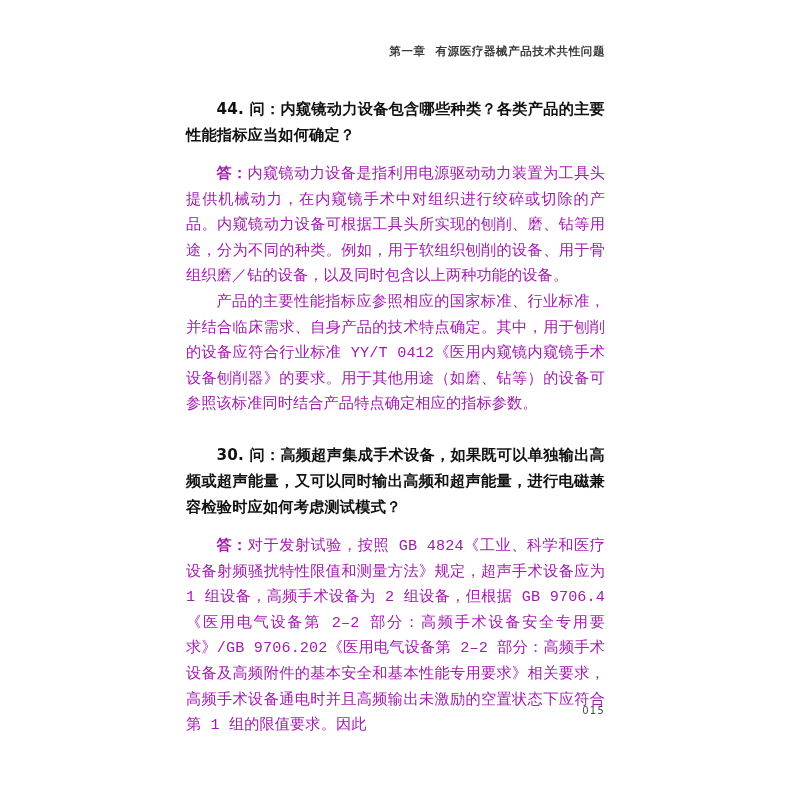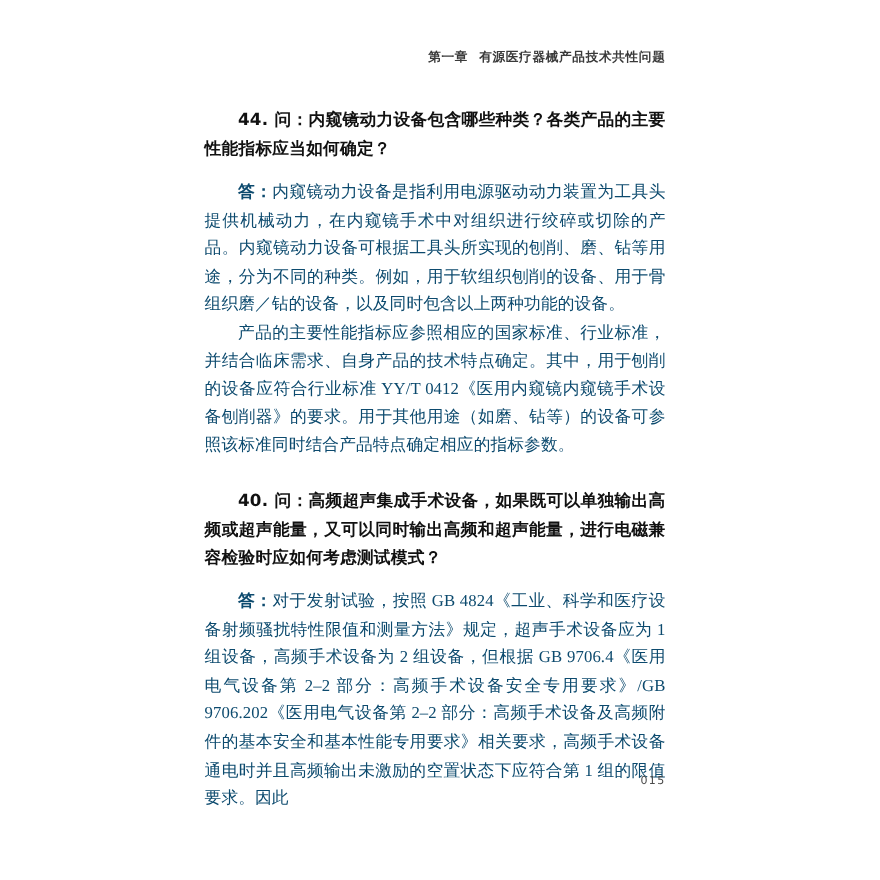--- a/index.html
+++ b/index.html
@@ -56,24 +56,24 @@
     line-height: 26px;
     color: #111111;
     text-align: justify;
     text-justify: inter-ideograph;
     text-indent: 2em;
     letter-spacing: 0.2px;
     margin: 0;
   }
 
   .para {
-    font-family: Liberation Serif, serif;
+    font-family: Liberation Mono, monospace;
     font-size: 15.2px;
     line-height: 25.6px;
-    color: #0c4a6e;
+    color: #a21caf;
     text-align: justify;
     text-justify: inter-ideograph;
     text-indent: 2em;
     letter-spacing: 0.1px;
     margin: 0;
   }
 
   .para .lead {
     font-weight: 700;
   }
@@ -108,21 +108,21 @@
     <p class="q-heading"><span>44.</span> <span>问：</span><span>内窥镜动力设备包含哪些种类？各类产品的主要性能指标应当如何确定？</span></p>
 
     <div class="gap-q-to-a"></div>
 
     <p class="para"><span class="lead">答：</span><span>内窥镜动力设备是指利用电源驱动动力装置为工具头提供机械动力，在内窥镜手术中对组织进行绞碎或切除的产品。内窥镜动力设备可根据工具头所实现的刨削、磨、钻等用途，分为不同的种类。例如，用于软组织刨削的设备、用于骨组织磨／钻的设备，以及同时包含以上两种功能的设备。</span></p>
 
     <p class="para">产品的主要性能指标应参照相应的国家标准、行业标准，并结合临床需求、自身产品的技术特点确定。其中，用于刨削的设备应符合行业标准 YY/T 0412《医用内窥镜内窥镜手术设备刨削器》的要求。用于其他用途（如磨、钻等）的设备可参照该标准同时结合产品特点确定相应的指标参数。</p>
 
     <div class="gap-block"></div>
 
-    <p class="q-heading"><span>40.</span> <span>问：</span><span>高频超声集成手术设备，如果既可以单独输出高频或超声能量，又可以同时输出高频和超声能量，进行电磁兼容检验时应如何考虑测试模式？</span></p>
+    <p class="q-heading"><span>30.</span> <span>问：</span><span>高频超声集成手术设备，如果既可以单独输出高频或超声能量，又可以同时输出高频和超声能量，进行电磁兼容检验时应如何考虑测试模式？</span></p>
 
     <div class="gap-q-to-a"></div>
 
     <p class="para"><span class="lead">答：</span><span>对于发射试验，按照 GB 4824《工业、科学和医疗设备射频骚扰特性限值和测量方法》规定，超声手术设备应为 1 组设备，高频手术设备为 2 组设备，但根据 GB 9706.4《医用电气设备第 2–2 部分：高频手术设备安全专用要求》/GB 9706.202《医用电气设备第 2–2 部分：高频手术设备及高频附件的基本安全和基本性能专用要求》相关要求，高频手术设备通电时并且高频输出未激励的空置状态下应符合第 1 组的限值要求。因此</span></p>
 
   </div>
 
   <div class="folio">015</div>
 
 </div>

